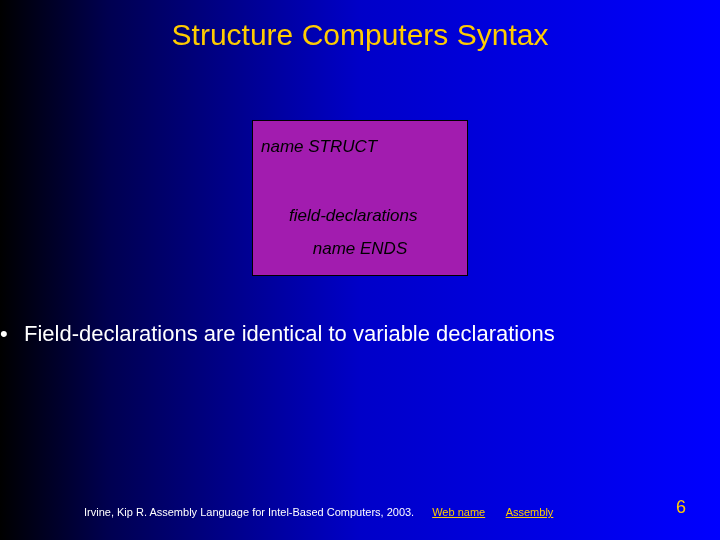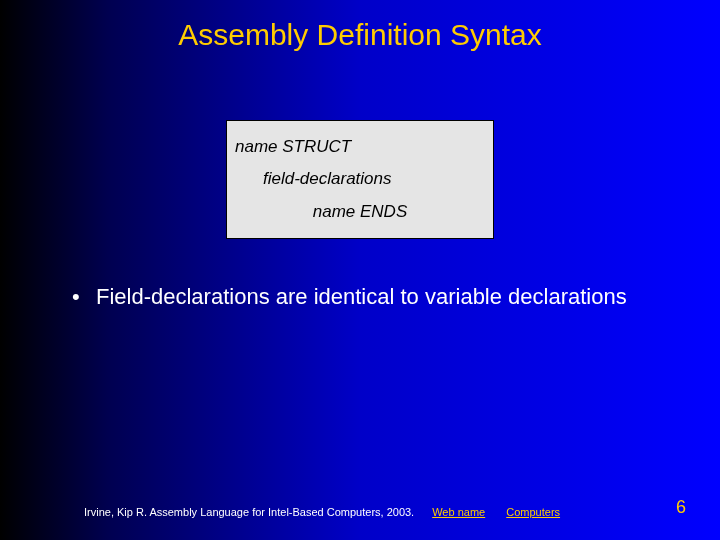--- a/index.html
+++ b/index.html
@@ -11,36 +11,35 @@
     position: relative;
   }
   .title {
     text-align: center;
     font-size: 30px;
     font-weight: normal;
     color: #ffcc00;
     padding-top: 18px;
   }
   .code-box {
-    background: #e5e5e5;
+    background: #a21caf;
     color: #000000;
     border: 1px solid #000000;
-    width: 268px;
+    width: 216px;
     margin: 68px auto 0 auto;
     padding: 10px 8px 10px 8px;
     font-family: Arial, Helvetica, sans-serif;
     font-size: 17px;
     line-height: 1.9;
   }
   .code-line-1 { font-style: italic; }
-  .code-line-2 { font-style: italic; padding-left: 28px; }
+  .code-line-2 { font-style: italic; padding-left: 28px; margin-top: 37px; }
   .code-line-3 { font-style: italic; text-align: center; }
   .bullets {
     margin-top: 44px;
-    padding-left: 72px;
     padding-right: 60px;
     font-size: 22px;
     color: #ffffff;
   }
   .bullets li { list-style: none; position: relative; padding-left: 24px; line-height: 1.25; }
   .bullets li::before {
     content: "•";
     position: absolute;
     left: 0;
     top: 0;
@@ -56,32 +55,32 @@
     font-size: 11px;
   }
   .footer .cite { color: #ffffff; }
   .footer .links { margin-left: 18px; }
   .footer .links a { color: #ffcc00; text-decoration: underline; margin-right: 18px; cursor: pointer; }
   .footer .pagenum { margin-left: auto; color: #ffcc00; font-size: 18px; }
 </style>
 </head>
 <body>
 
-<h1 class="title">Assembly Definition Syntax</h1>
+<h1 class="title">Structure Computers Syntax</h1>
 
 <div class="code-box">
   <div class="code-line-1">name STRUCT</div>
   <div class="code-line-2">field-declarations</div>
   <div class="code-line-3">name ENDS</div>
 </div>
 
 <ul class="bullets">
   <li>Field-declarations are identical to variable declarations</li>
 </ul>
 
 <div class="footer">
   <span class="cite">Irvine, Kip R. Assembly Language for Intel-Based Computers, 2003.</span>
   <span class="links">
     <a>Web name</a>
-    <a>Computers</a>
+    <a>Assembly</a>
   </span>
   <span class="pagenum">6</span>
 </div>
 
 </body></html>

